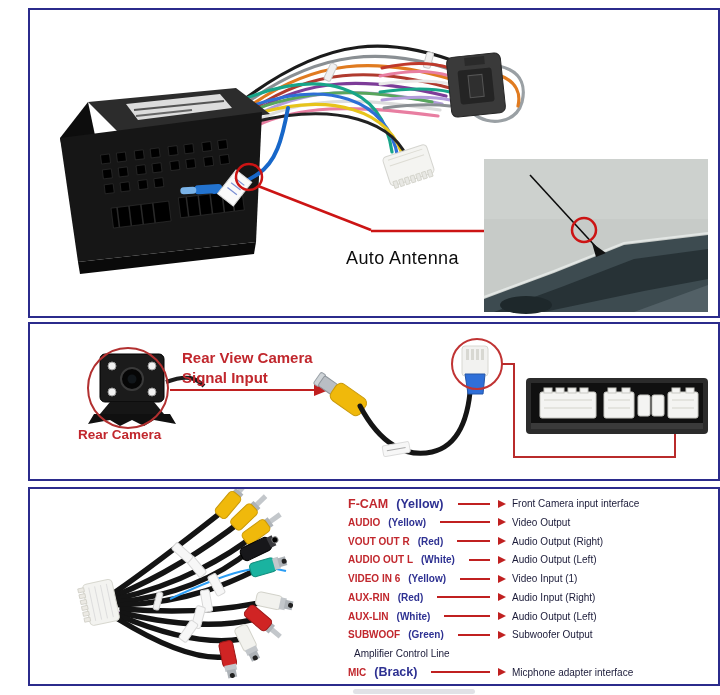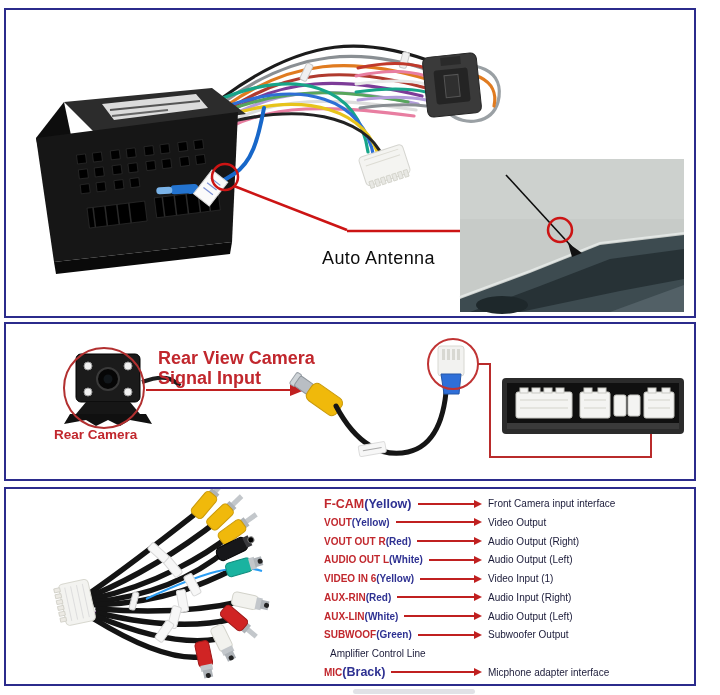--- a/index.html
+++ b/index.html
@@ -1,36 +1,36 @@
 <!DOCTYPE html>
 <html style="--red: #c1272d; --noteblue: #2e3192; --descnavy: #1a1a38; --border: #2b2b8c; --arrowred: #c02020;"><head>
 <meta charset="utf-8">
 <style>
   html,body{margin:0;padding:0;background:#fff;}
   body{width:720px;height:695px;position:relative;overflow:hidden;
        font-family:"Liberation Sans",sans-serif;}
   .page{position:absolute;inset:0;background:#fff;}
-  .panel{position:absolute;left:4px;width:692px;border:2px solid var(--border,#2b2b8c);
+  .panel{position:absolute;left:28px;width:692px;border:2px solid var(--border,#2b2b8c);
          box-sizing:border-box;background:#fff;}
   .p1{top:8px;height:310px;}
   .p2{top:322px;height:159px;}
   .p3{top:487px;height:199px;}
   svg.scene{position:absolute;left:0;top:0;width:100%;height:100%;display:block;}
 
   .auto-antenna{position:absolute;left:316px;top:238px;font-size:18px;font-weight:500;
                 color:#0c0c0c;letter-spacing:.4px;}
   .cam-title{position:absolute;left:152px;top:24px;color:var(--red,#c1272d);
-             font-weight:bold;font-size:18px;line-height:20px;}
+             font-weight:bold;font-size:15px;line-height:20px;}
   .cam-caption{position:absolute;left:48px;top:103px;color:var(--red,#c1272d);
                font-weight:bold;font-size:13.5px;text-align:center;}
 
   .rows{position:absolute;left:318px;top:7px;bottom:4px;right:4px;display:flex;
         flex-direction:column;justify-content:space-between;}
   .row{display:flex;align-items:center;height:15px;}
-  .lt{width:158px;display:flex;align-items:center;white-space:nowrap;}
+  .lt{width:158px;display:flex;align-items:center;white-space:nowrap;gap:8px;}
   .nm{color:var(--red,#c1272d);font-weight:bold;font-size:10px;}
   .nt{color:var(--noteblue,#2e3192);font-weight:bold;font-size:10px;}
   .ln{flex:1;height:0;border-top:2px solid var(--arrowred,#c02020);margin-left:6px;min-width:14px;}
   .ah{width:0;height:0;border-left:8px solid var(--arrowred,#c02020);
       border-top:4px solid transparent;border-bottom:4px solid transparent;}
   .ds{color:var(--descnavy,#1a1a38);font-weight:normal;font-size:10px;margin-left:6px;white-space:nowrap;}
   .row.big .nm,.row.big .nt{font-size:12.5px;}
   .row.bignote .nt{font-size:12.5px;}
   .smudge{position:absolute;left:353px;top:689px;width:122px;height:5px;border-radius:3px;
           background:#c9c9d2;opacity:.55;}
@@ -395,21 +395,21 @@
         <div class="lt">
             <span class="nm">F-CAM</span>
             <span class="nt">(Yellow)</span>
             <span class="ln"></span>
             <span class="ah"></span>
           </div>
         <span class="ds">Front Camera input interface</span>
       </div>
       <div class="row">
         <div class="lt">
-            <span class="nm">VOUT</span>
+            <span class="nm">AUDIO</span>
             <span class="nt"> (Yellow)</span>
             <span class="ln"></span>
             <span class="ah"></span>
           </div>
         <span class="ds">Video Output</span>
       </div>
       <div class="row">
         <div class="lt">
             <span class="nm">VOUT OUT R</span>
             <span class="nt"> (Red)</span>

